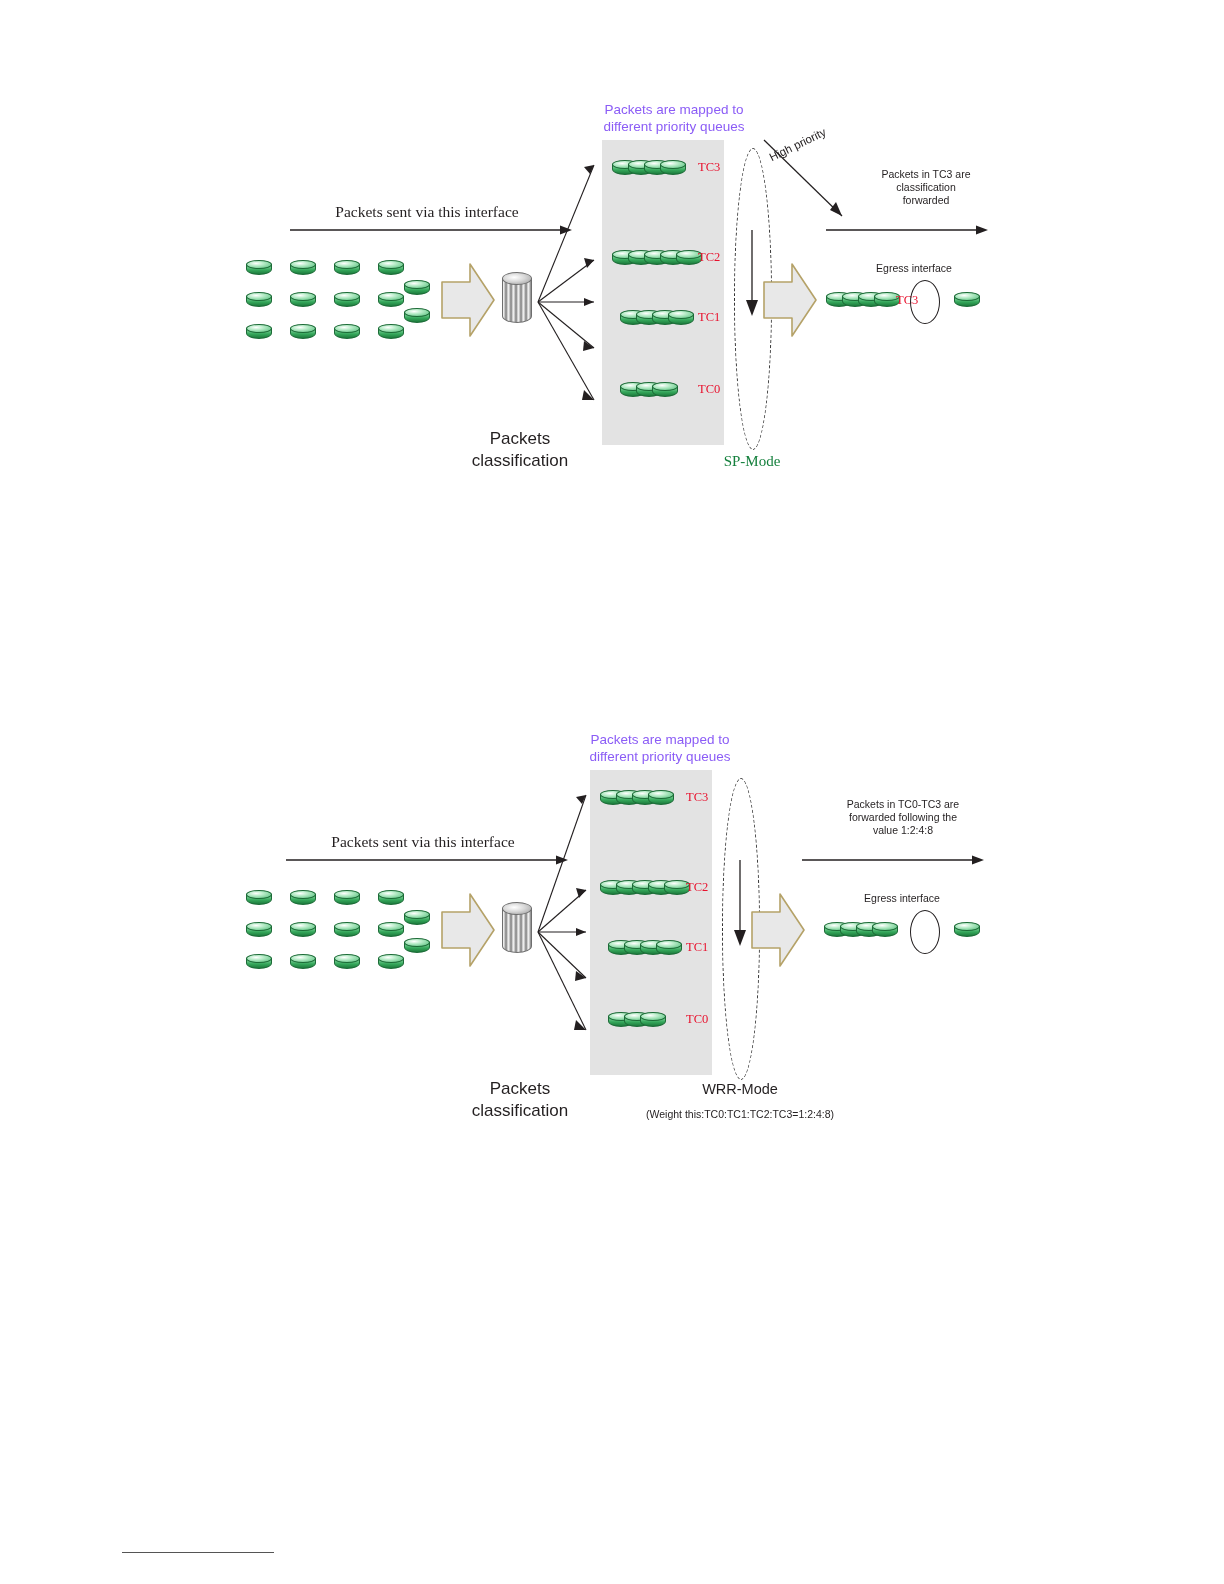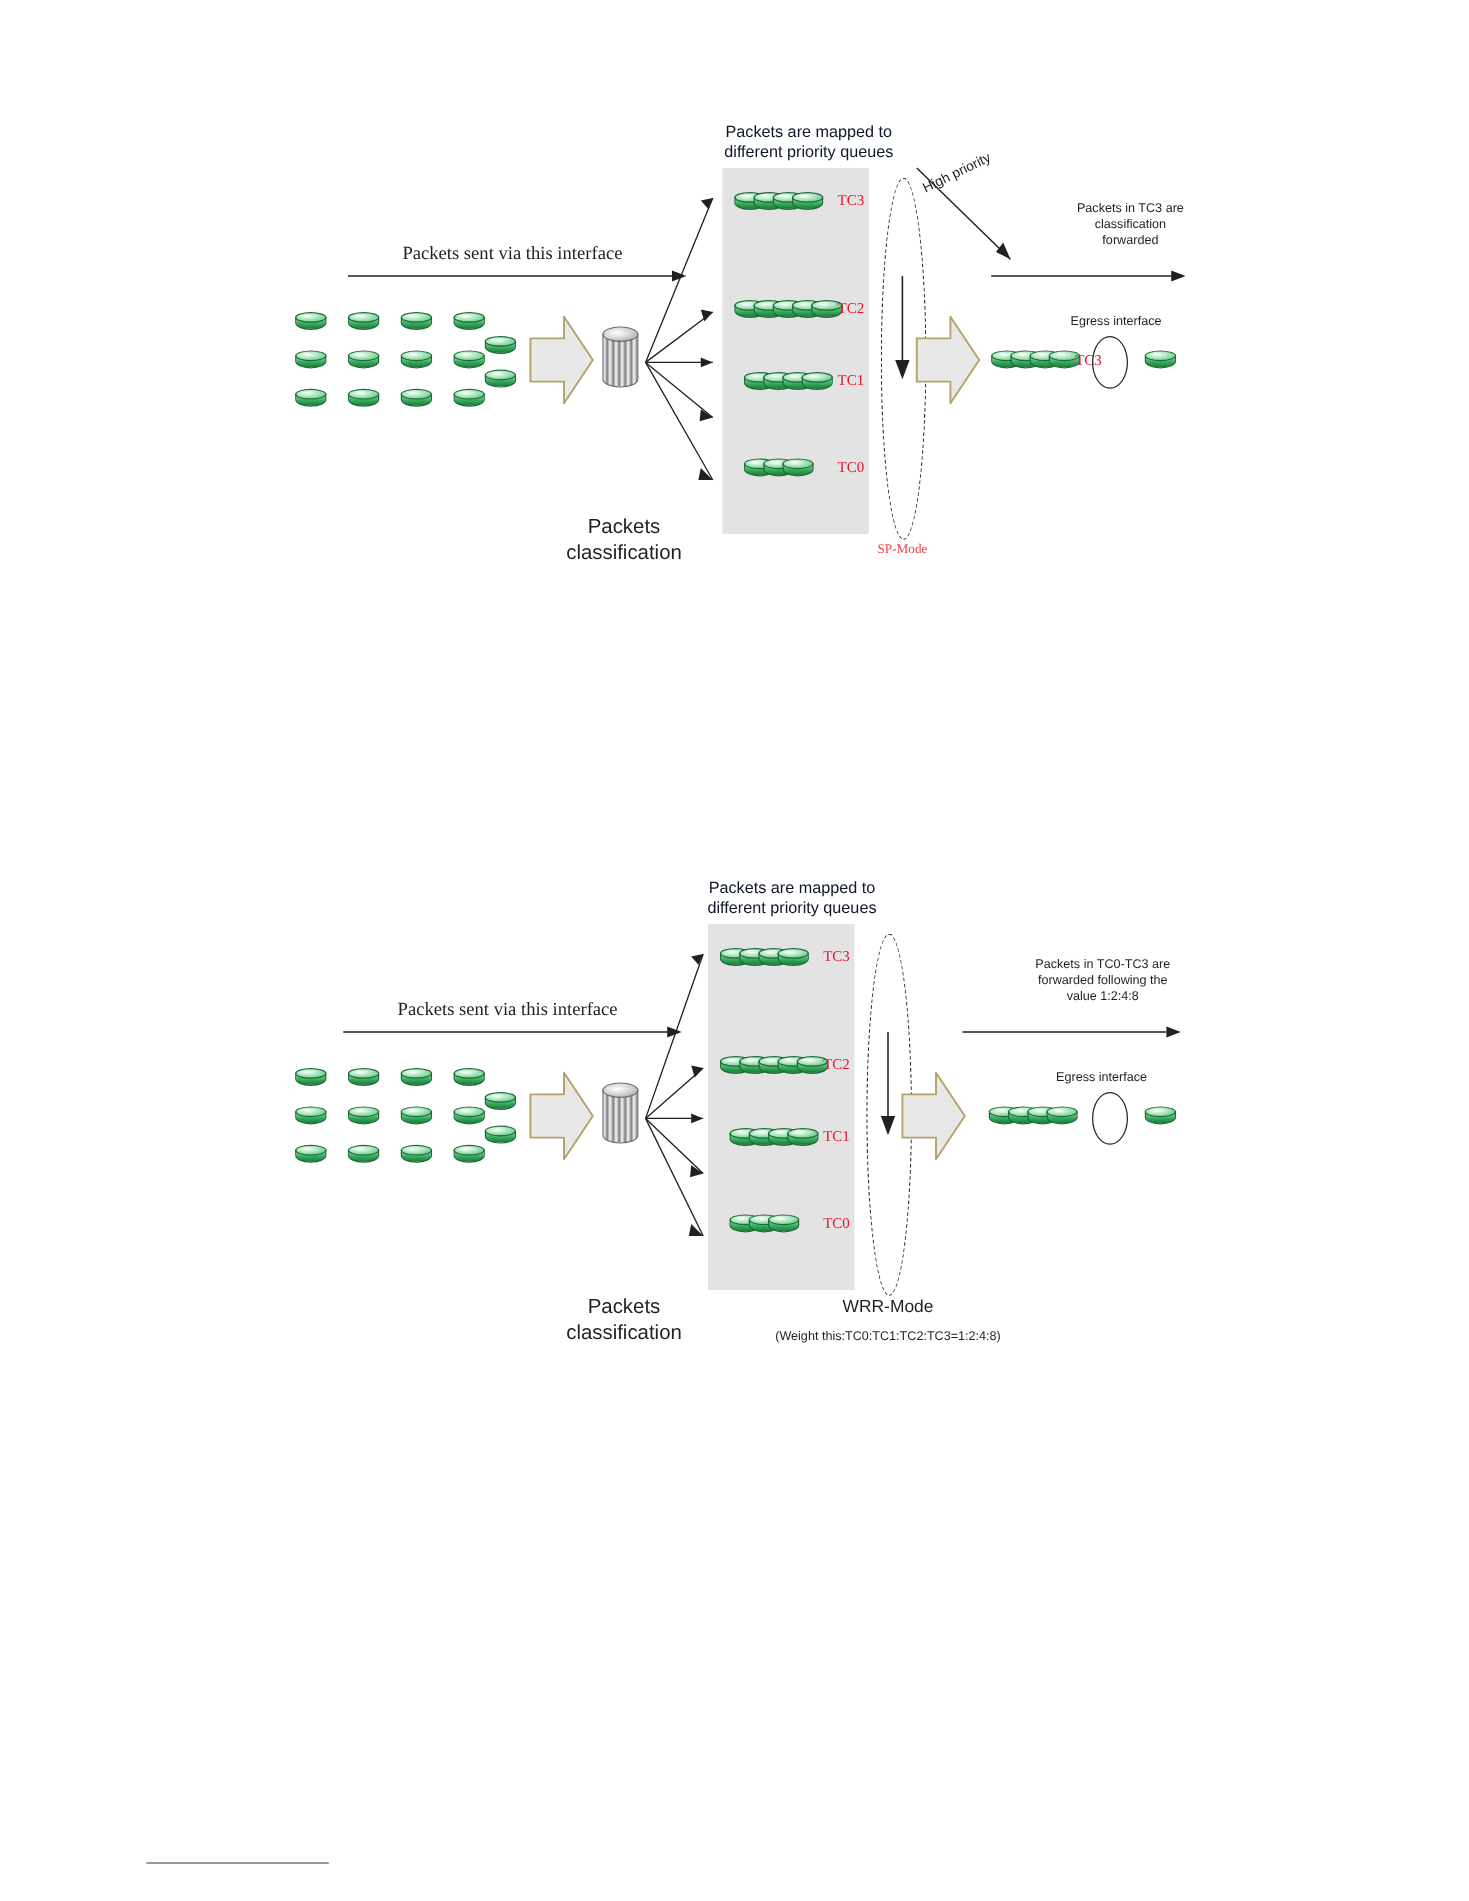--- a/index.html
+++ b/index.html
@@ -30,35 +30,34 @@
   }
 
   
   .cap {
     position: absolute;
     text-align: center;
     line-height: 1.25;
   }
   .cap-top {
     font-size: 13.5px;
-    color: #0f172a;
+    color: #8b5cf6;
   }
   .cap-flow {
     font-size: 15.5px;
     color: #231f20;
     font-family: "Liberation Serif", serif;
   }
   .cap-small {
     font-size: 10.5px;
     color: #231f20;
-    margin-left: 16px;
   }
   .cap-mode {
-    font-size: 11px;
-    color: #ef4444;
+    font-size: 15px;
+    color: #15803d;
     font-family: "Liberation Serif", serif;
   }
   .cap-mode2 {
     font-size: 14.5px;
     color: #231f20;
   }
   .cap-weight {
     font-size: 10.5px;
     color: #231f20;
   }

